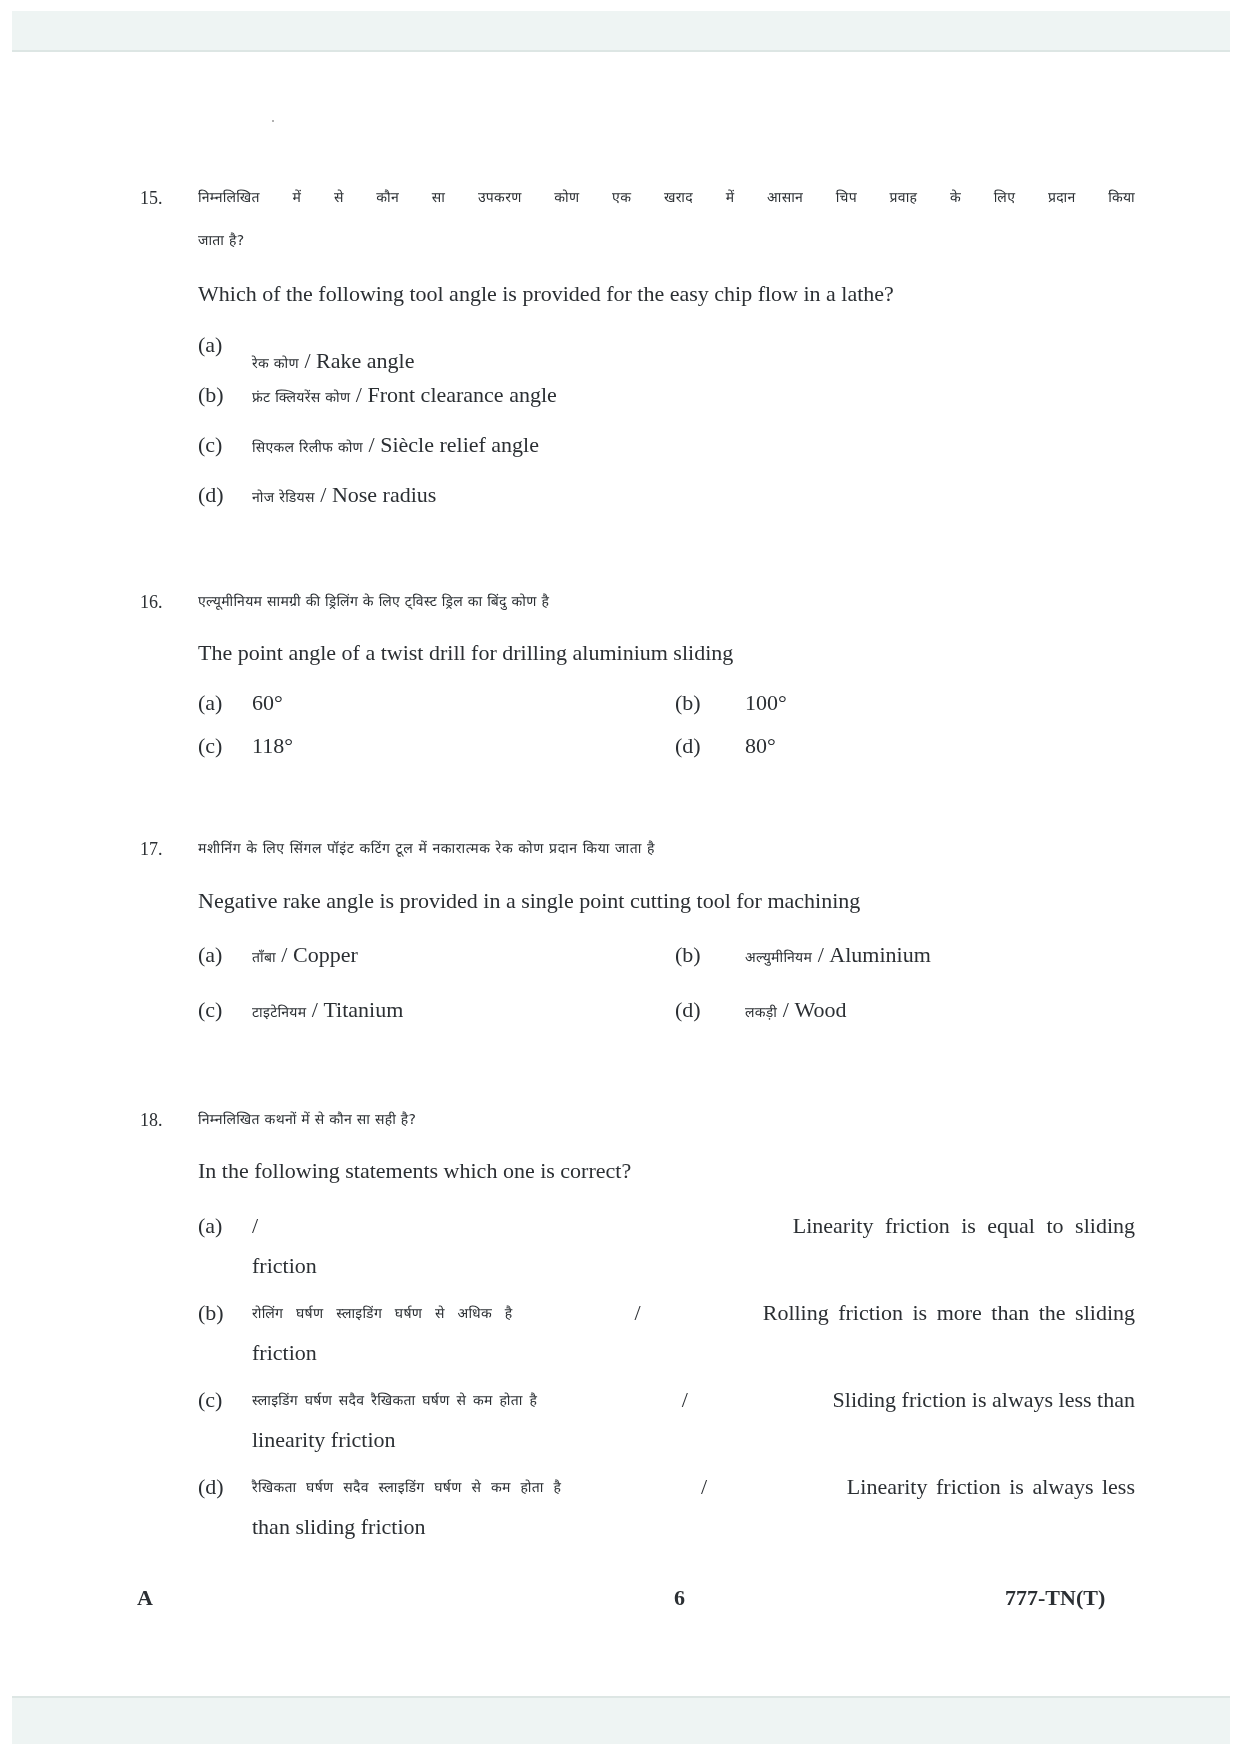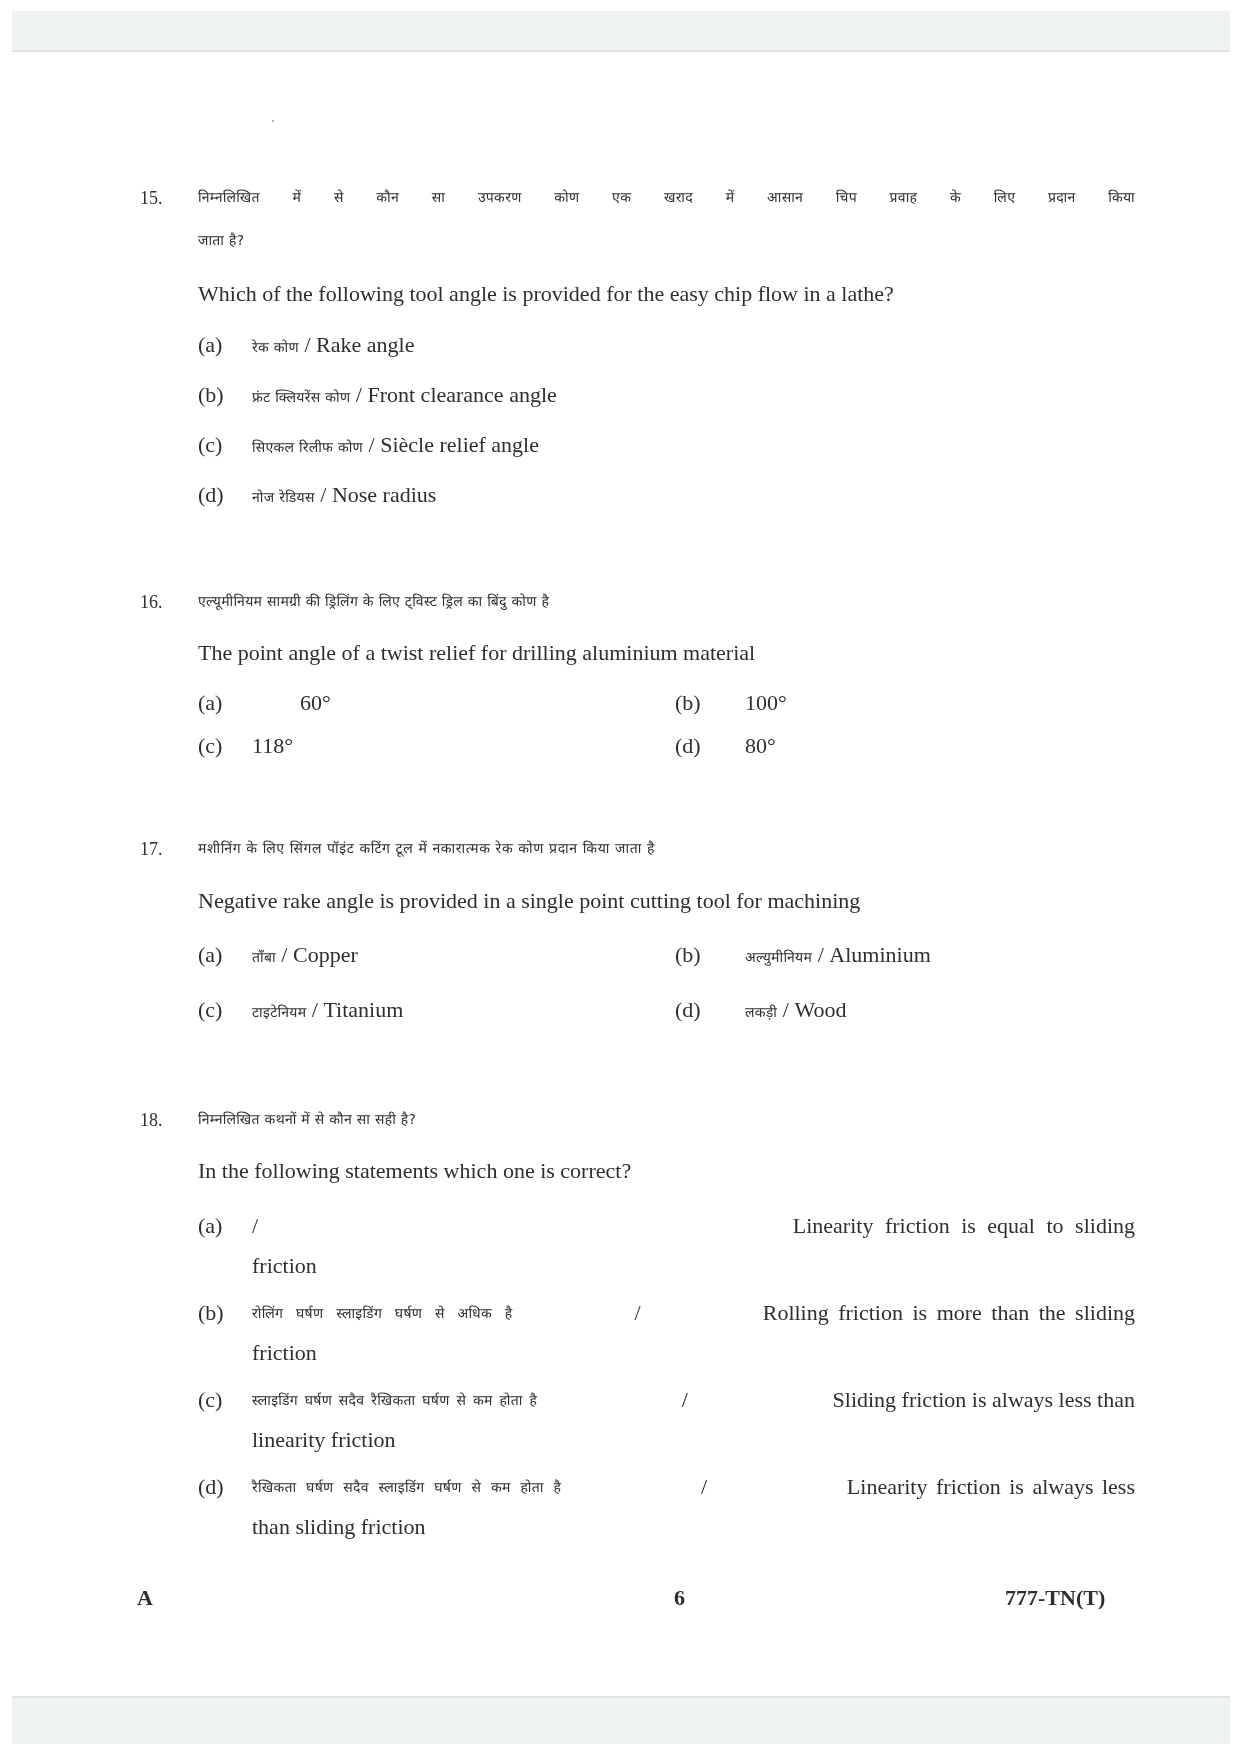--- a/index.html
+++ b/index.html
@@ -103,21 +103,21 @@
   <div>
     <span class="qnum" style="left:140px; top:185px;">15.</span>
     <div class="line hi justify-wrap" style="left:198px; top:184px; width:937px;">
       <span style="display:block; width:100%; text-align:justify; text-align-last:justify;">निम्नलिखित में से कौन सा उपकरण कोण एक खराद में आसान चिप प्रवाह के लिए प्रदान किया</span>
     </div>
     <div class="line hi" style="left:198px; top:227px;">जाता है?</div>
     <div class="line en" style="left:198px; top:281px;">Which of the following tool angle is provided for the easy chip flow in a lathe?</div>
 
     <div>
       <span class="optlabel" style="left:198px; top:332px;">(a)</span>
-      <span class="opttext" style="left:252px; top:332px;">
+      <span class="opttext" style="left:252px; top:348px;">
         <span class="hi">रेक कोण</span>
         <span>/</span>
         <span class="en">Rake angle</span>
       </span>
     </div>
     <div>
       <span class="optlabel" style="left:198px; top:382px;">(b)</span>
       <span class="opttext" style="left:252px; top:382px;">
         <span class="hi">फ्रंट क्लियरेंस कोण</span>
         <span>/</span>
@@ -138,25 +138,25 @@
         <span class="hi">नोज रेडियस</span>
         <span>/</span>
         <span class="en">Nose radius</span>
       </span>
     </div>
   </div>
 
   <div>
     <span class="qnum" style="left:140px; top:589px;">16.</span>
     <div class="line hi" style="left:198px; top:588px;">एल्यूमीनियम सामग्री की ड्रिलिंग के लिए ट्विस्ट ड्रिल का बिंदु कोण है</div>
-    <div class="line en" style="left:198px; top:640px;">The point angle of a twist relief for drilling aluminium material</div>
+    <div class="line en" style="left:198px; top:640px;">The point angle of a twist drill for drilling aluminium sliding</div>
 
     <div>
       <span class="optlabel" style="left:198px; top:690px;">(a)</span>
-      <span class="opttext" style="left:252px; top:690px;margin-left:48px;">60°</span>
+      <span class="opttext" style="left:252px; top:690px;">60°</span>
     </div>
     <div>
       <span class="optlabel" style="left:675px; top:690px;">(b)</span>
       <span class="opttext" style="left:745px; top:690px;">100°</span>
     </div>
     <div>
       <span class="optlabel" style="left:198px; top:733px;">(c)</span>
       <span class="opttext" style="left:252px; top:733px;">118°</span>
     </div>
     <div>

